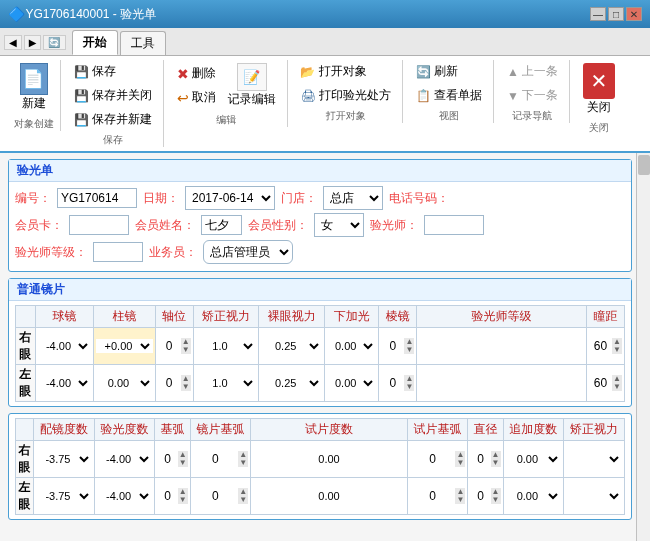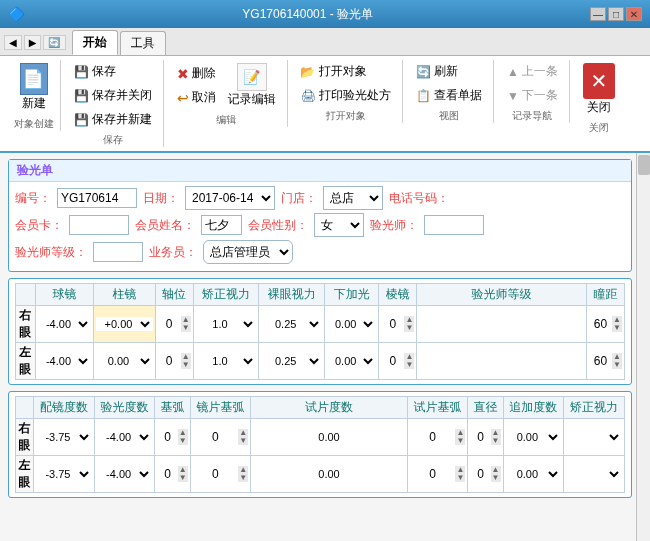--- a/index.html
+++ b/index.html
@@ -113,21 +113,21 @@
     .section {
       background: white;
       border: 1px solid #4a9fd4;
       border-radius: 3px;
     }
     .section-title {
       background: #e8f4ff;
       border-bottom: 1px solid #c0d8f0;
       padding: 2px 8px;
       font-size: 12px;
-      color: #8b5cf6;
+      color: #1d4ed8;
       font-weight: bold;
     }
     .section-body { padding: 4px 6px; }
 
     
     .form-row {
       display: flex;
       align-items: center;
       gap: 6px;
       margin-bottom: 3px;
@@ -155,21 +155,21 @@
       width: 100%;
       border-collapse: collapse;
       font-size: 11px;
     }
     .data-table th {
       background: #f0f5fa;
       border: 1px solid #c0d0e0;
       padding: 2px 4px;
       text-align: center;
       font-weight: normal;
-      color: #0f766e;
+      color: #b91c1c;
       white-space: nowrap;
     }
     .data-table td {
       border: 1px solid #c0d0e0;
       padding: 1px 2px;
       text-align: center;
     }
     .row-label {
       background: #f8f8f8;
       font-weight: bold;
@@ -210,21 +210,21 @@
       height: calc(541px - 28px - 26px - 68px - 22px);
     }
   </style>
 </head>
 <body>
 
 <div class="title-bar">
   <div class="title-bar-left">
     <span style="font-size:14px;">🔷</span>
   </div>
-  <span style="flex:1; text-align:center; font-size:12px;">YG1706140001 - 验光单</span>
+  <span style="flex:1; text-align:left; font-size:12px;">YG1706140001 - 验光单</span>
   <div class="title-bar-controls">
     <div class="title-btn">—</div>
     <div class="title-btn">□</div>
     <div class="title-btn close">✕</div>
   </div>
 </div>
 
 <div class="tab-bar">
   <div style="display:flex; align-items:center; gap:2px; margin-right:4px;">
     <button style="border:1px solid #ccc; background:#f0f0f0; padding:1px 4px; font-size:10px; cursor:pointer;">◀</button>
@@ -377,20 +377,21 @@
         <div class="form-row">
           <span class="form-label">验光师等级：</span>
           <input class="form-input" style="width: 50px;" value="">
           <span class="form-label">业务员：</span>
           <select class="form-select" style="width:90px;border-radius:6px;"><option>总店管理员</option></select>
         </div>
       </div>
     </div>
 
     <div class="section">
+      <div class="section-title">普通镜片</div>
       <div class="section-body">
         <table class="data-table">
           <thead>
             <tr>
               <th></th>
               <th>球镜</th>
               <th>柱镜</th>
               <th>轴位</th>
               <th>矫正视力</th>
               <th>裸眼视力</th>

